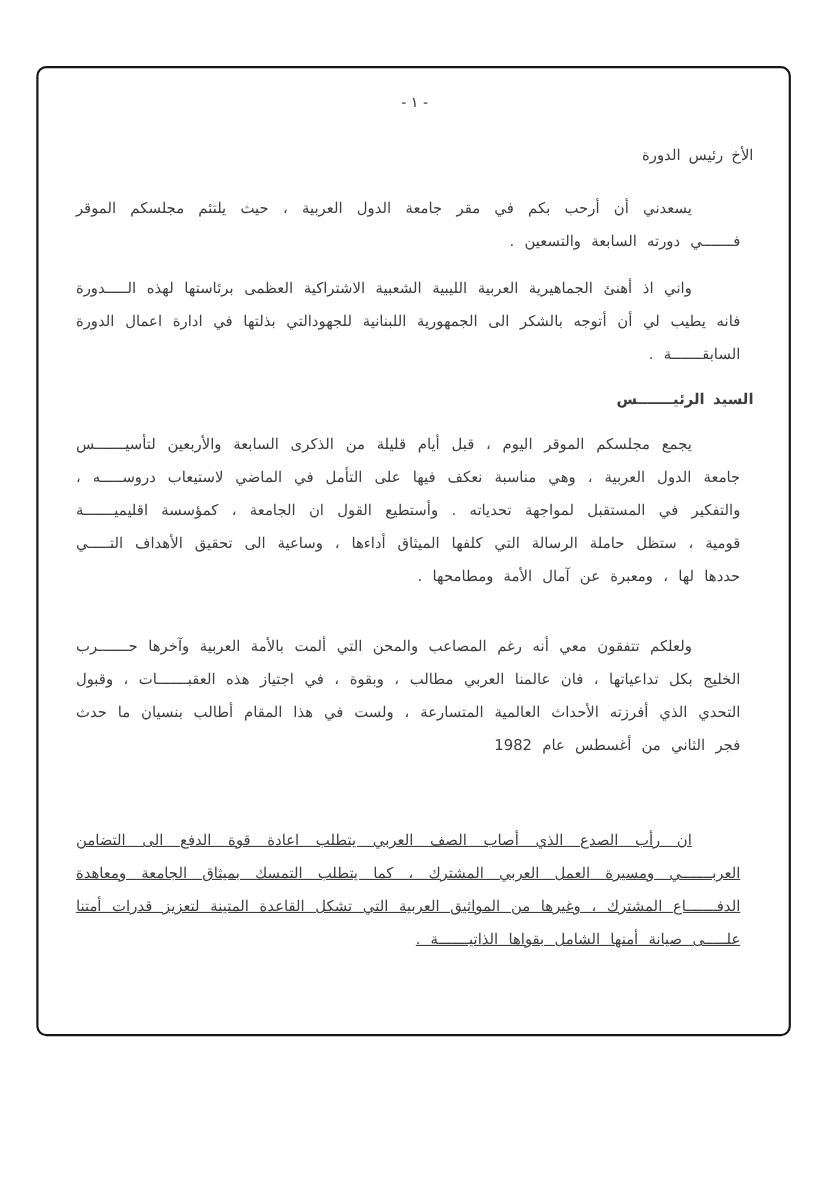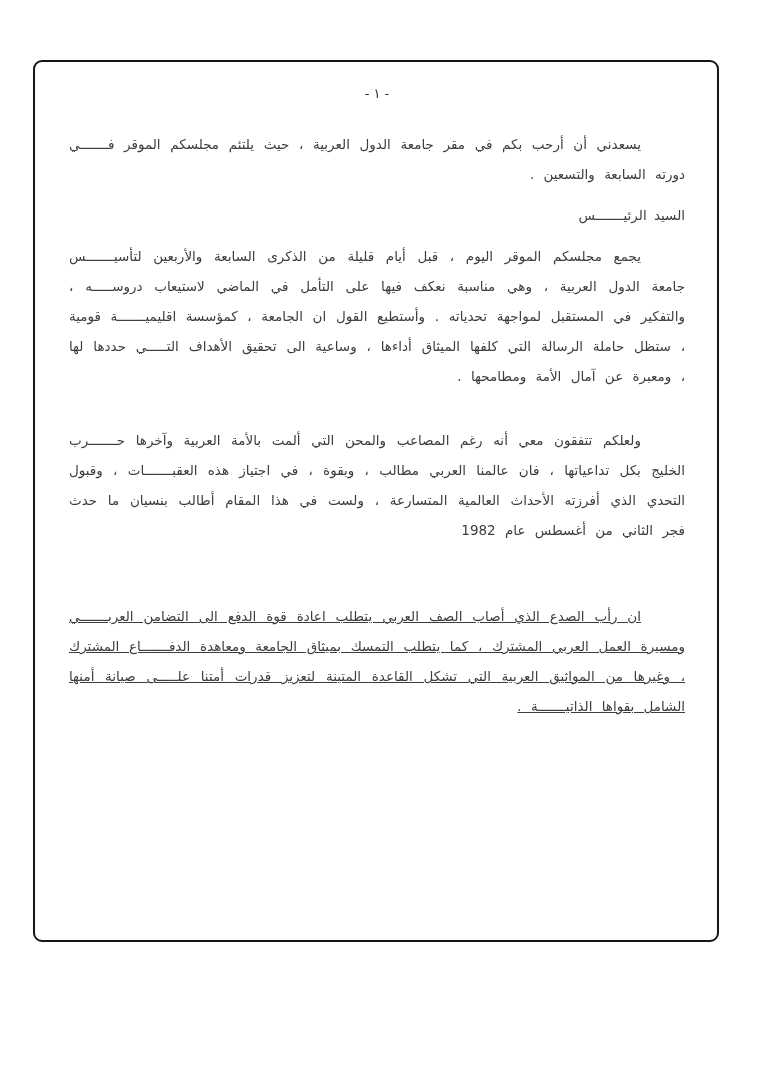--- a/index.html
+++ b/index.html
@@ -49,23 +49,24 @@
       text-align: right;
       line-height: 24px;
       margin-bottom: 13px;
       word-spacing: 3px;
     }
     .subheading {
       text-align: right;
       line-height: 24px;
       margin: 14px 0 14px 0;
       word-spacing: 3px;
+      font-weight: bold;
     }
     .para {
-      margin: 0 0 34px 0;
+      margin: 0 12px 34px 0;
       text-align: justify;
       text-indent: 44px;
       line-height: 30px;
       word-spacing: 5px;
     }
     .para.first {
       margin-top: 22px;
     }
     .para.short-gap {
       margin-bottom: 12px;
@@ -77,24 +78,26 @@
   </style>
 </head>
 <body>
 
 <div class="canvas">
   <div class="frame">
     <div class="content">
 
       <div class="page-number">- ١ -</div>
 
+      <div class="salutation">الأخ رئيس الدورة</div>
 
 
       <p class="para first short-gap">يسعدني أن أرحب بكم في مقر جامعة الدول العربية ،  حيث يلتئم مجلسكم الموقر فـــــــي دورته السابعة والتسعين .</p>
 
+      <p class="para short-gap">واني اذ أهنئ  الجماهيرية العربية الليبية الشعبية الاشتراكية العظمى برئاستها لهذه الـــــدورة فانه يطيب لي أن أتوجه بالشكر الى الجمهورية اللبنانية للجهودالتي بذلتها في ادارة اعمال الدورة السابقـــــــة .</p>
 
       <div class="subheading">السيد الرئيـــــــس</div>
 
       <p class="para">يجمع مجلسكم الموقر اليوم ،  قبل أيام  قليلة من الذكرى السابعة والأربعين لتأسيـــــــس جامعة الدول العربية ،  وهي مناسبة  نعكف فيها  على التأمل في الماضي لاستيعاب دروســـــه ، والتفكير في المستقبل لمواجهة  تحدياته .  وأستطيع القول ان الجامعة ،  كمؤسسة اقليميـــــــة قومية ،  ستظل حاملة الرسالة التي كلفها الميثاق أداءها ،  وساعية الى تحقيق الأهداف التـــــي حددها لها ،  ومعبرة عن آمال الأمة ومطامحها .</p>
 
       <p class="para">ولعلكم تتفقون معي أنه رغم المصاعب والمحن التي ألمت بالأمة العربية وآخرها حـــــــرب الخليج بكل تداعياتها ،  فان عالمنا العربي مطالب ،  وبقوة ،  في اجتياز هذه العقبـــــــات ، وقبول التحدي الذي أفرزته الأحداث  العالمية المتسارعة ،  ولست في هذا المقام  أطالب بنسيان ما حدث  فجر الثاني من أغسطس  عام 1982</p>
 
       <p class="para last">ان رأب الصدع الذي أصاب الصف العربي يتطلب اعادة قوة الدفع الى التضامن العربـــــــي ومسيرة العمل العربي المشترك ،  كما  يتطلب التمسك بميثاق  الجامعة ومعاهدة الدفـــــــاع المشترك ، وغيرها من المواثيق العربية  التي تشكل القاعدة المتينة  لتعزيز قدرات  أمتنا علـــــى صيانة أمنها الشامل بقواها الذاتيـــــــة .</p>
 
     </div>

